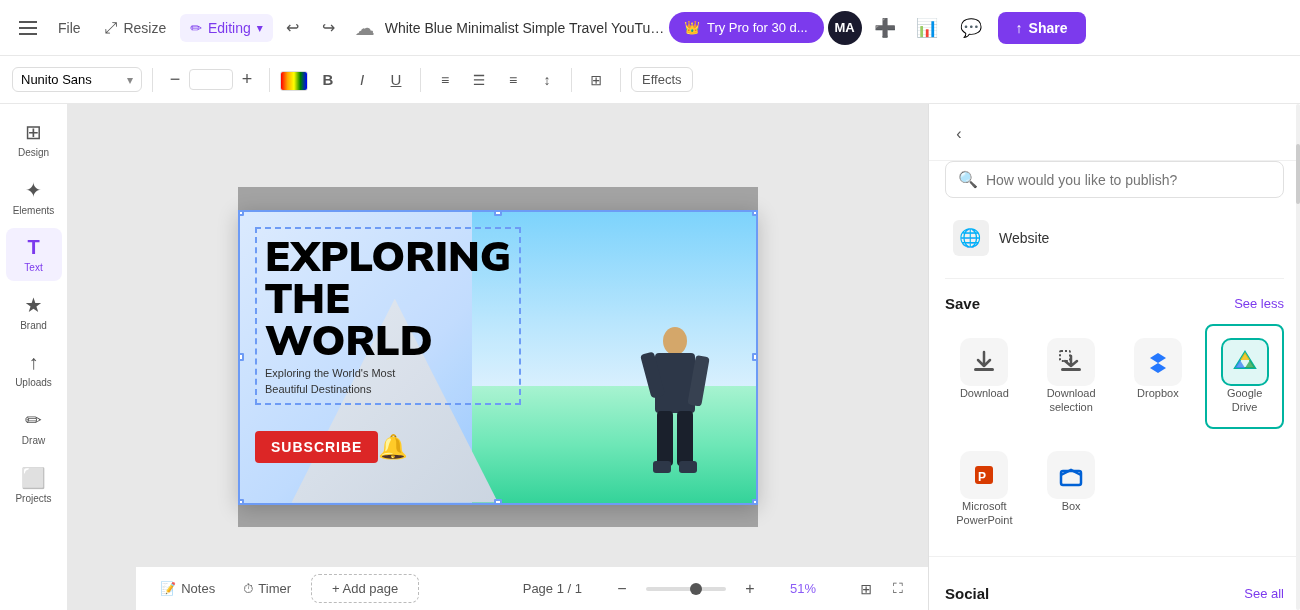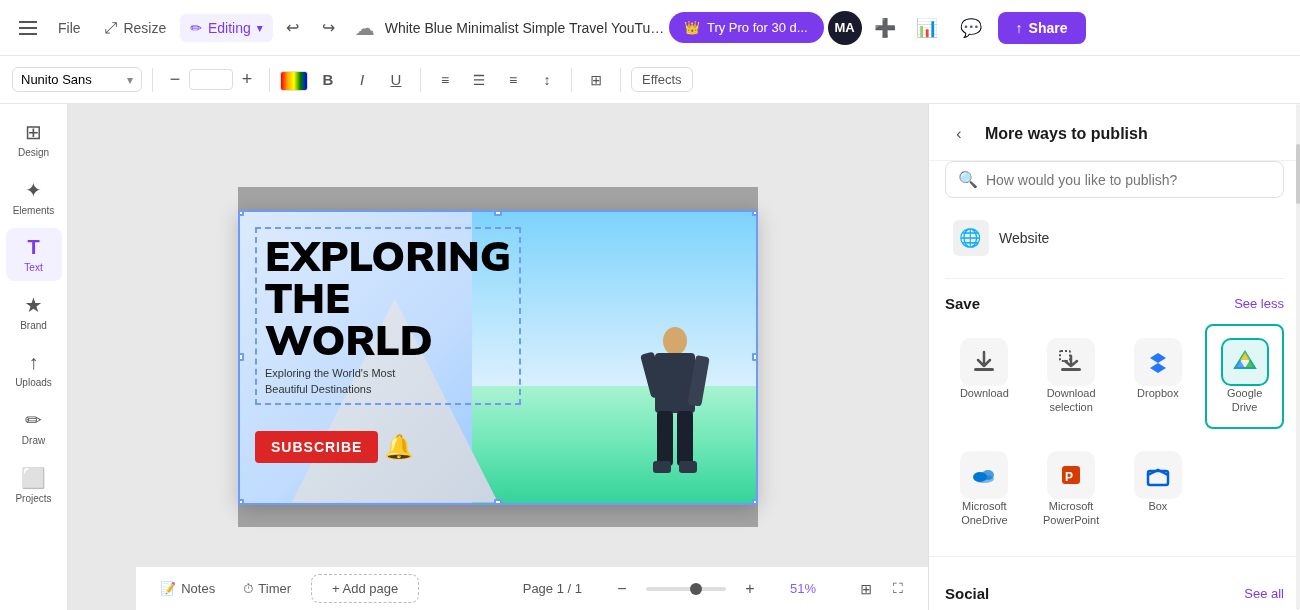--- a/index.html
+++ b/index.html
@@ -93,21 +93,21 @@
 
     .text-overlay {
       position: absolute; top: 15px; left: 15px; z-index: 5;
       border: 2px dashed #6d9bf5; padding: 8px; background: rgba(255,255,255,0.05);
     }
     .main-title { font-size: 42px; font-weight: 900; color: #000; line-height: 1; font-family: 'Nunito Sans', sans-serif; }
     .sub-title { font-size: 11px; color: #333; font-weight: 400; margin-top: 4px; }
 
     .subscribe-area {
       position: absolute; bottom: 40px; left: 15px; z-index: 5;
-      display: flex; align-items: center; gap: 6px;
+      display: flex; align-items: center; 
     }
     .subscribe-btn {
       background: #dc2626; color: white; font-weight: 700; font-size: 14px;
       padding: 8px 16px; border-radius: 4px; letter-spacing: 1px;
     }
     .bell-icon { font-size: 24px; }
 
     
     .selection-handle {
       width: 8px; height: 8px; background: white; border: 2px solid #6d9bf5;
@@ -395,21 +395,20 @@
 
   <div class="publish-panel" style="position:relative;">
 
     <svg class="green-arrow" viewBox="0 0 80 70" style="position:absolute; top:-55px; right:60px; width:90px; height:65px; z-index:30; pointer-events:none;">
       <path d="M70,10 Q60,5 20,50" stroke="#00b89e" stroke-width="3" fill="none"></path>
       <polygon points="15,48 25,42 22,54" fill="#00b89e"></polygon>
     </svg>
 
     <div class="panel-header">
       <button class="back-btn">‹</button>
-      <span class="panel-title">More ways to publish</span>
     </div>
 
     <div class="search-bar">
       <span class="search-icon">🔍</span>
       <input class="search-input" type="text" placeholder="How would you like to publish?" style="">
     </div>
 
     <div class="website-section">
       <div class="website-item">
         <div class="website-icon">🌐</div>
@@ -461,30 +460,20 @@
             <svg width="28" height="28" viewBox="0 0 28 28">
               <polygon points="14,4 24,20 4,20" fill="none" stroke="#00b4a0" stroke-width="2"></polygon>
               <polygon points="4,20 9,12 14,20" fill="#4285F4" opacity="0.8"></polygon>
               <polygon points="14,20 19,12 24,20" fill="#34A853" opacity="0.8"></polygon>
               <polygon points="9,12 14,4 19,12" fill="#FBBC04" opacity="0.8"></polygon>
             </svg>
           </div>
           <span class="save-item-label">Google Drive</span>
         </div>
 
-        <div class="save-item">
-          <div class="save-item-icon">
-            <svg width="28" height="28" viewBox="0 0 28 28">
-              <ellipse cx="10" cy="16" rx="7" ry="5" fill="#0078D4"></ellipse>
-              <ellipse cx="18" cy="14" rx="6" ry="5" fill="#0078D4" opacity="0.7"></ellipse>
-              <ellipse cx="14" cy="18" rx="10" ry="4" fill="#0078D4" opacity="0.5"></ellipse>
-            </svg>
-          </div>
-          <span class="save-item-label">Microsoft OneDrive</span>
-        </div>
 
         <div class="save-item">
           <div class="save-item-icon">
             <svg width="28" height="28" viewBox="0 0 28 28">
               <rect x="5" y="5" width="18" height="18" rx="3" fill="#D83B01"></rect>
               <text x="8" y="20" font-size="12" font-weight="bold" fill="white">P</text>
             </svg>
           </div>
           <span class="save-item-label">Microsoft PowerPoint</span>
         </div>

